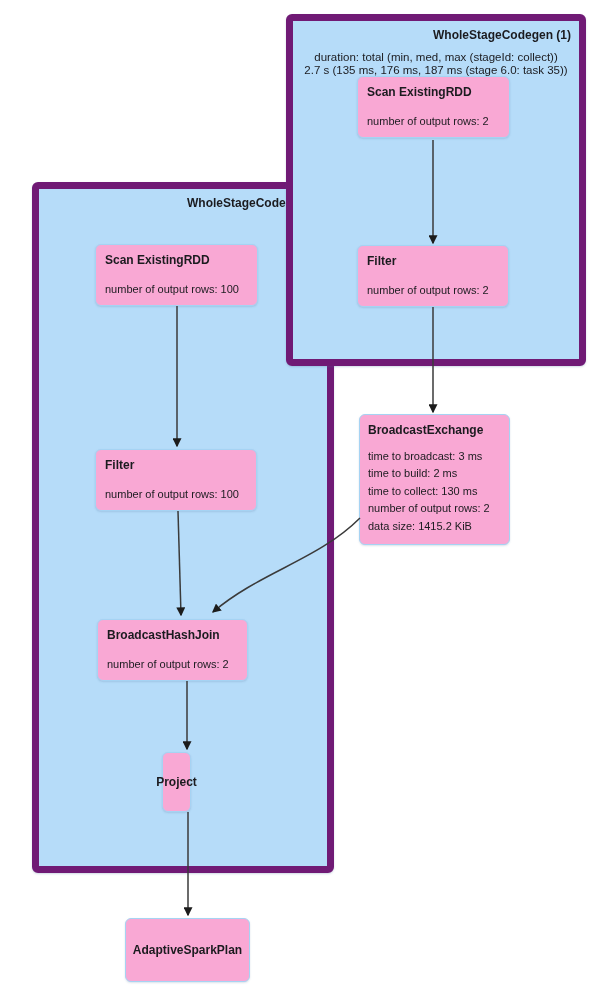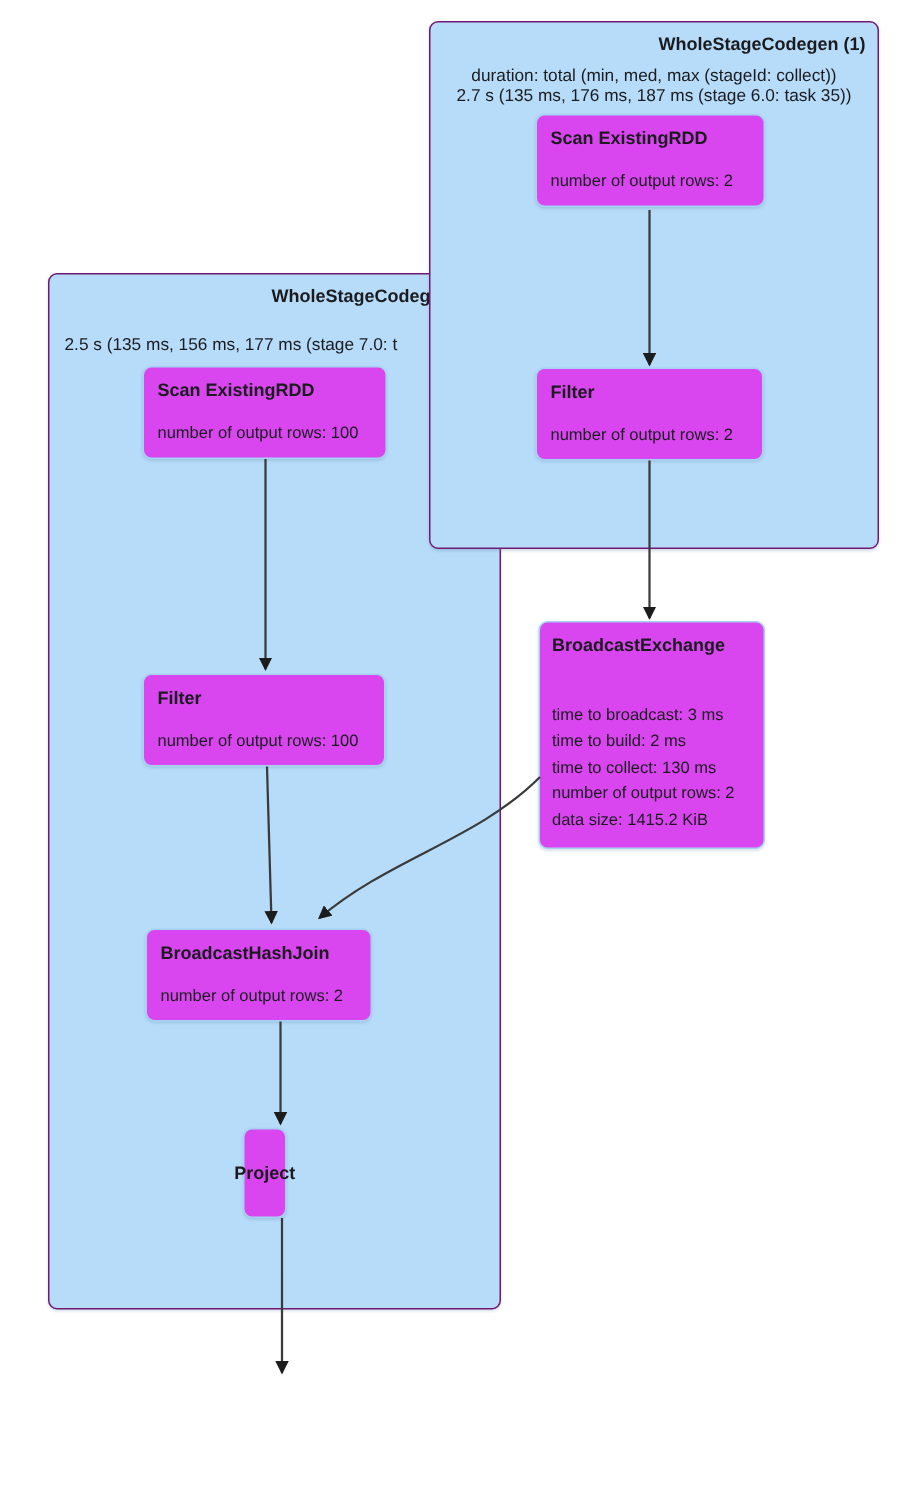--- a/index.html
+++ b/index.html
@@ -1,55 +1,54 @@
 <!DOCTYPE html>
 <html><head>
 <meta charset="utf-8">
 <style>
   html,body{margin:0;padding:0;background:#ffffff;}
   .canvas{
     position:relative;width:614px;height:997px;background:#ffffff;overflow:hidden;
     font-family:"Liberation Sans", sans-serif;color:#1b1b1f;
   }
   .cluster{
-    position:absolute;background:#b6dcf9;border:1px solid #701a75;border-radius:6px;
+    position:absolute;background:#b6dcf9;border:7px solid #701a75;border-radius:6px;
     box-shadow:0 1px 2px rgba(70,110,150,.25);box-sizing:border-box;
   }
   .cluster-left{left:32px;top:182px;width:302px;height:691px;z-index:1;}
   .cluster-right{left:286px;top:14px;width:300px;height:352px;z-index:2;}
   .cl-abs{position:absolute;white-space:nowrap;}
   .cl-title{font-size:12px;font-weight:bold;}
   .cl-dur{font-size:11.5px;line-height:13px;}
   .cluster-right .hdr-title{
     margin-top:7px;padding-right:8px;text-align:right;font-size:12px;font-weight:bold;
   }
   .cluster-right .hdr-dur{
     text-align:center;font-size:11.5px;line-height:13px;white-space:nowrap;
   }
   .cluster-right .hdr-dur.first{margin-top:9px;}
   .node{
-    position:absolute;z-index:3;background:#d946ef;border:1px solid #a6d3f3;border-radius:6px;
+    position:absolute;z-index:3;background:#f9a8d4;border:1px solid #a6d3f3;border-radius:6px;
     box-sizing:border-box;display:flex;flex-direction:column;padding:8px 6px 9px 9px;
     box-shadow:0 1px 2px rgba(70,110,150,.2);
   }
   .n-title{font-size:12px;font-weight:bold;white-space:nowrap;}
   .n-metrics{margin-top:auto;}
   .n-metric{font-size:11px;line-height:14px;white-space:nowrap;}
   .node.be .n-metric{line-height:17.5px;}
   .node.center{justify-content:center;align-items:center;padding:0;}
   svg.arrows{position:absolute;left:0;top:0;z-index:4;pointer-events:none;}
 </style>
 </head>
 <body>
 
 <div class="canvas">
 
   <div class="cluster cluster-left">
     <span class="cl-abs cl-title" style="left:148px;top:7px;">WholeStageCodegen</span>
-    <span class="cl-abs cl-dur" style="left:10px;top:41px;">2.5 s (135 ms, 156 ms, 177 ms (stage 7.0: t</span>
   </div>
 
   <div class="cluster cluster-right">
     <div class="hdr-title">WholeStageCodegen (1)</div>
     <div class="hdr-dur first">duration: total (min, med, max (stageId: collect))</div>
     <div class="hdr-dur">2.7 s (135 ms, 176 ms, 187 ms (stage 6.0: task 35))</div>
   </div>
 
   <div class="node" style="left:357px;top:76px;width:153px;height:62px;">
     <div class="n-title">Scan ExistingRDD</div>
@@ -58,21 +57,21 @@
     </div>
   </div>
 
   <div class="node" style="left:357px;top:245px;width:152px;height:62px;">
     <div class="n-title">Filter</div>
     <div class="n-metrics">
       <div class="n-metric">number of output rows: 2</div>
     </div>
   </div>
 
-  <div class="node be" style="left:359px;top:414px;width:151px;height:152px;padding-left:8px;">
+  <div class="node be" style="left:359px;top:414px;width:151px;height:131px;padding-left:8px;">
     <div class="n-title">BroadcastExchange</div>
     <div class="n-metrics">
       <div class="n-metric">time to broadcast: 3 ms</div>
       <div class="n-metric">time to build: 2 ms</div>
       <div class="n-metric">time to collect: 130 ms</div>
       <div class="n-metric">number of output rows: 2</div>
       <div class="n-metric">data size: 1415.2 KiB</div>
     </div>
   </div>
 
@@ -94,20 +93,23 @@
     <div class="n-title">BroadcastHashJoin</div>
     <div class="n-metrics">
       <div class="n-metric">number of output rows: 2</div>
     </div>
   </div>
 
   <div class="node center" style="left:162px;top:752px;width:29px;height:60px;">
     <div class="n-title">Project</div>
   </div>
 
+  <div class="node center" style="left:125px;top:918px;width:125px;height:64px;">
+    <div class="n-title">AdaptiveSparkPlan</div>
+  </div>
 
   <svg class="arrows" width="614" height="997" viewBox="0 0 614 997">
     <defs>
       <marker id="ah" viewBox="0 0 10 10" refX="8.5" refY="5" markerWidth="9" markerHeight="9" orient="auto" markerUnits="userSpaceOnUse">
         <path d="M0 0 L10 5 L0 10 z" fill="#1c1c1c"></path>
       </marker>
     </defs>
     <g fill="none" stroke="#3a3a3a" stroke-width="1.5">
       <path d="M433 140 L433 243" marker-end="url(#ah)"></path>
       <path d="M433 307 L433 412" marker-end="url(#ah)"></path>

